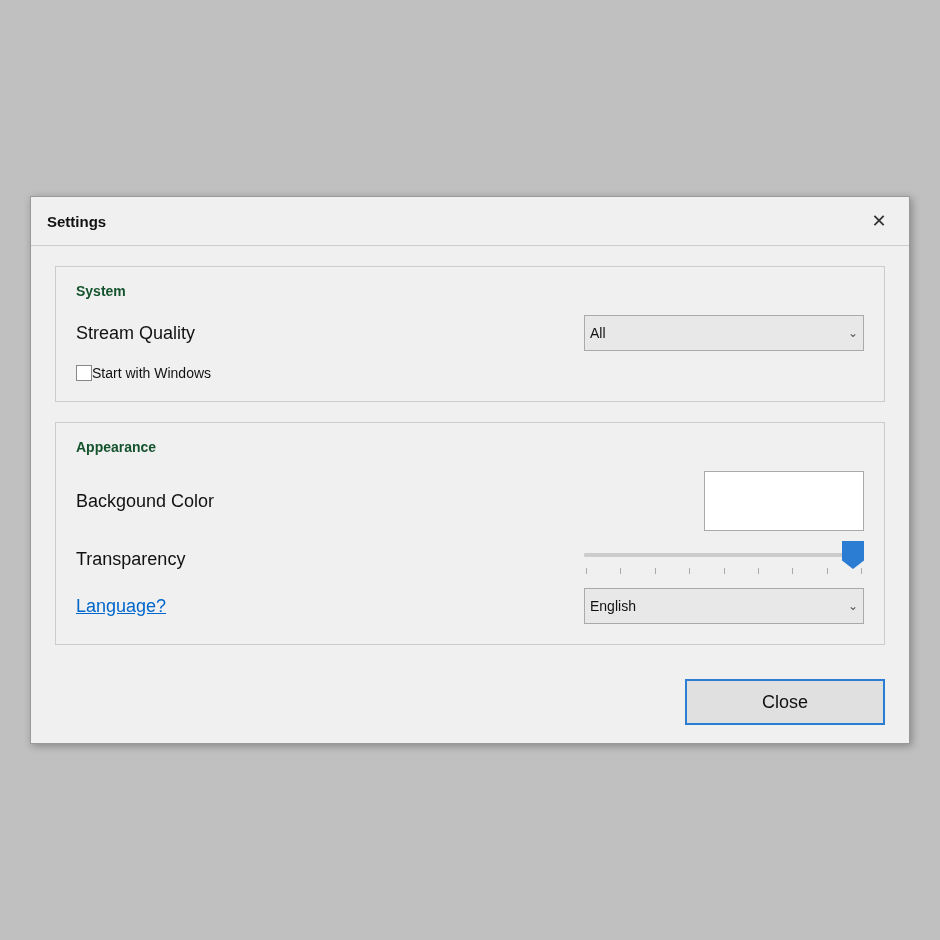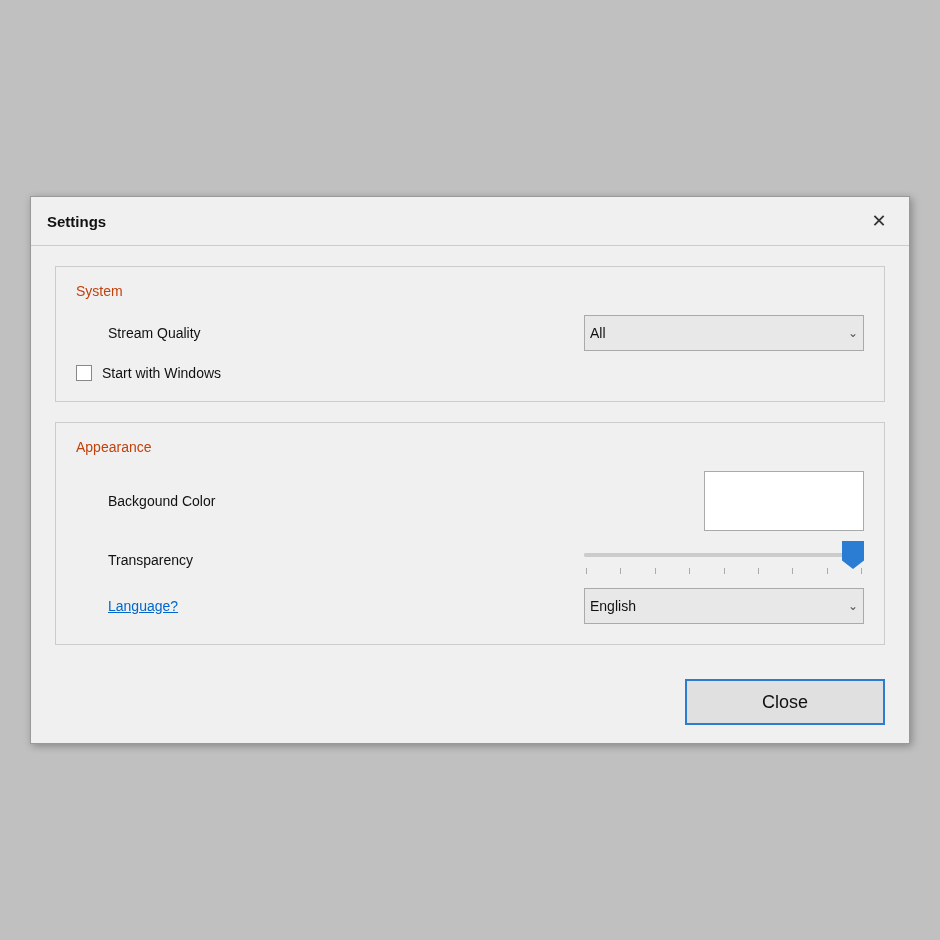--- a/index.html
+++ b/index.html
@@ -65,40 +65,39 @@
 
     .section-box {
       border: 1px solid #ccc;
       background: #f0f0f0;
       padding: 16px 20px 20px 20px;
       position: relative;
     }
 
     .section-label {
       font-size: 14px;
-      color: #c2410c;
+      color: #14532d;
       margin-bottom: 16px;
-      font-weight: 400;
+      font-weight: 700;
     }
 
     .setting-row {
       display: flex;
       align-items: center;
       justify-content: space-between;
       margin-bottom: 14px;
     }
 
     .setting-row:last-child {
       margin-bottom: 0;
     }
 
     .setting-label {
-      font-size: 14px;
-      color: #111;
-      margin-left: 32px;
+      font-size: 18px;
+      color: #111;
     }
 
     .setting-label a {
       color: #0066cc;
       text-decoration: underline;
       cursor: pointer;
       text-align: right;
     }
 
     .dropdown {
@@ -116,21 +115,20 @@
     }
 
     .dropdown-arrow {
       font-size: 12px;
       color: #555;
     }
 
     .checkbox-row {
       display: flex;
       align-items: flex-end;
-      gap: 10px;
       margin-top: 4px;
     }
 
     .checkbox {
       width: 16px;
       height: 16px;
       border: 1px solid #888;
       background: white;
       cursor: pointer;
       flex-shrink: 0;

